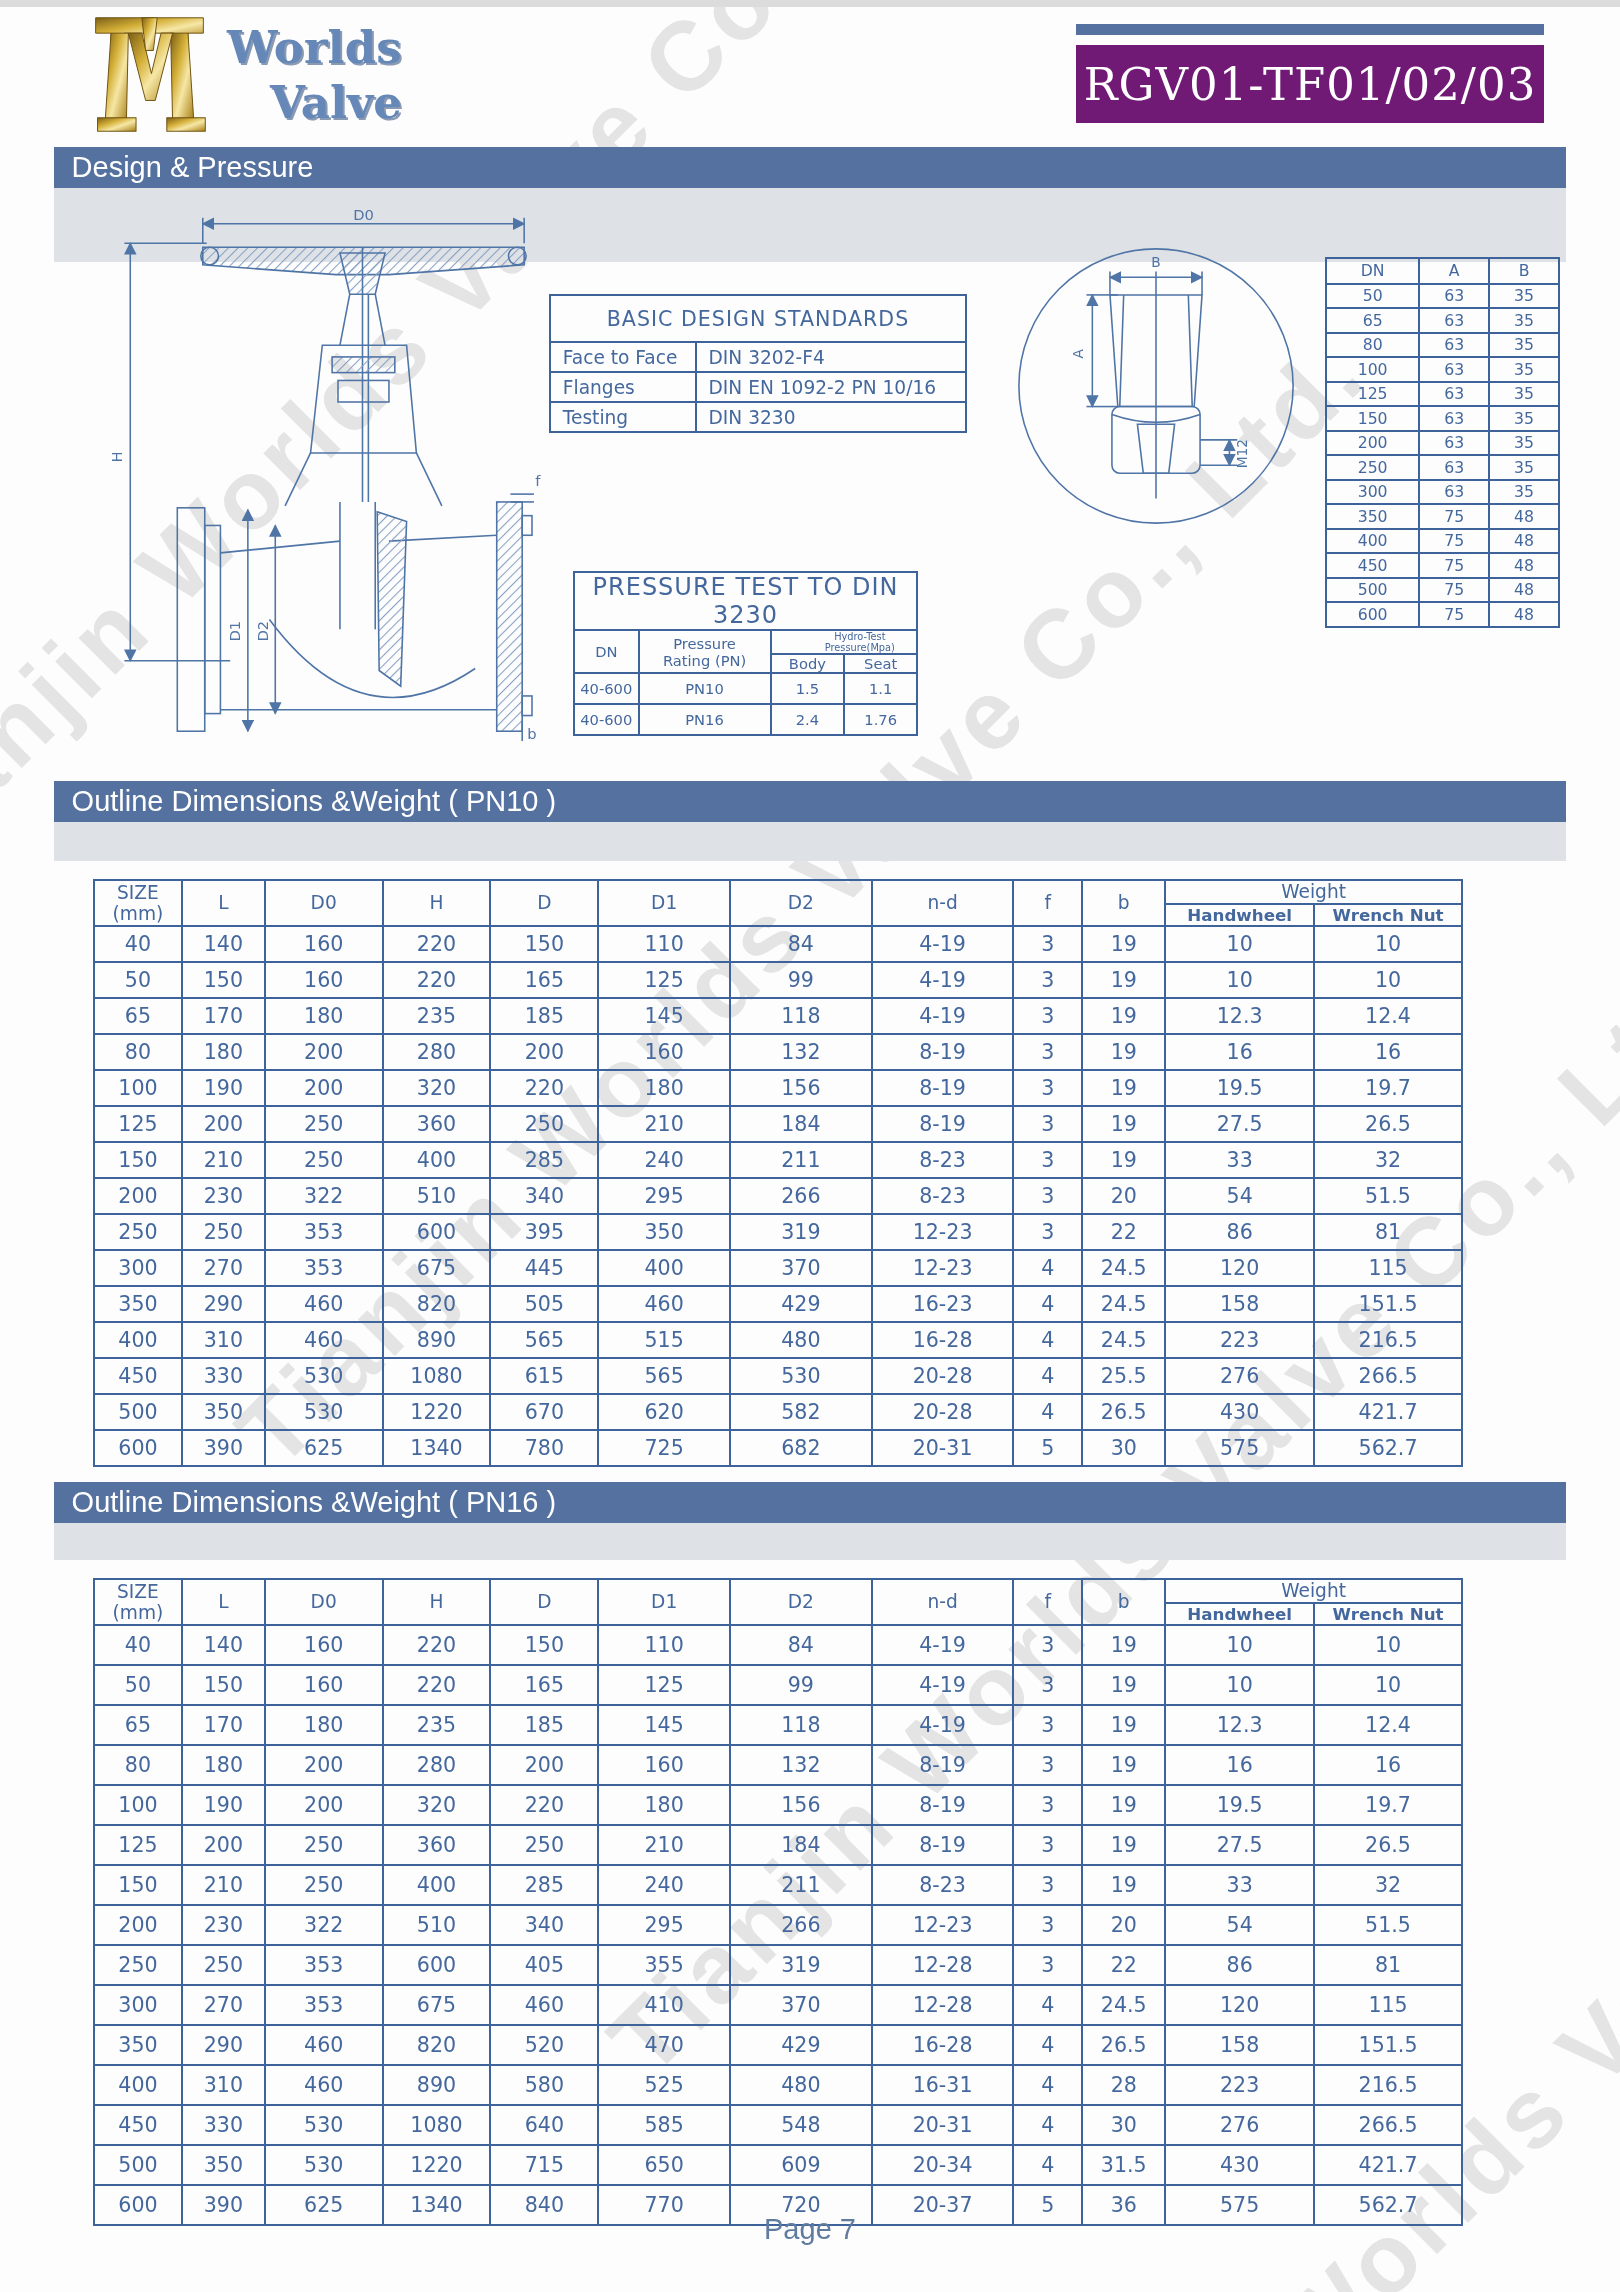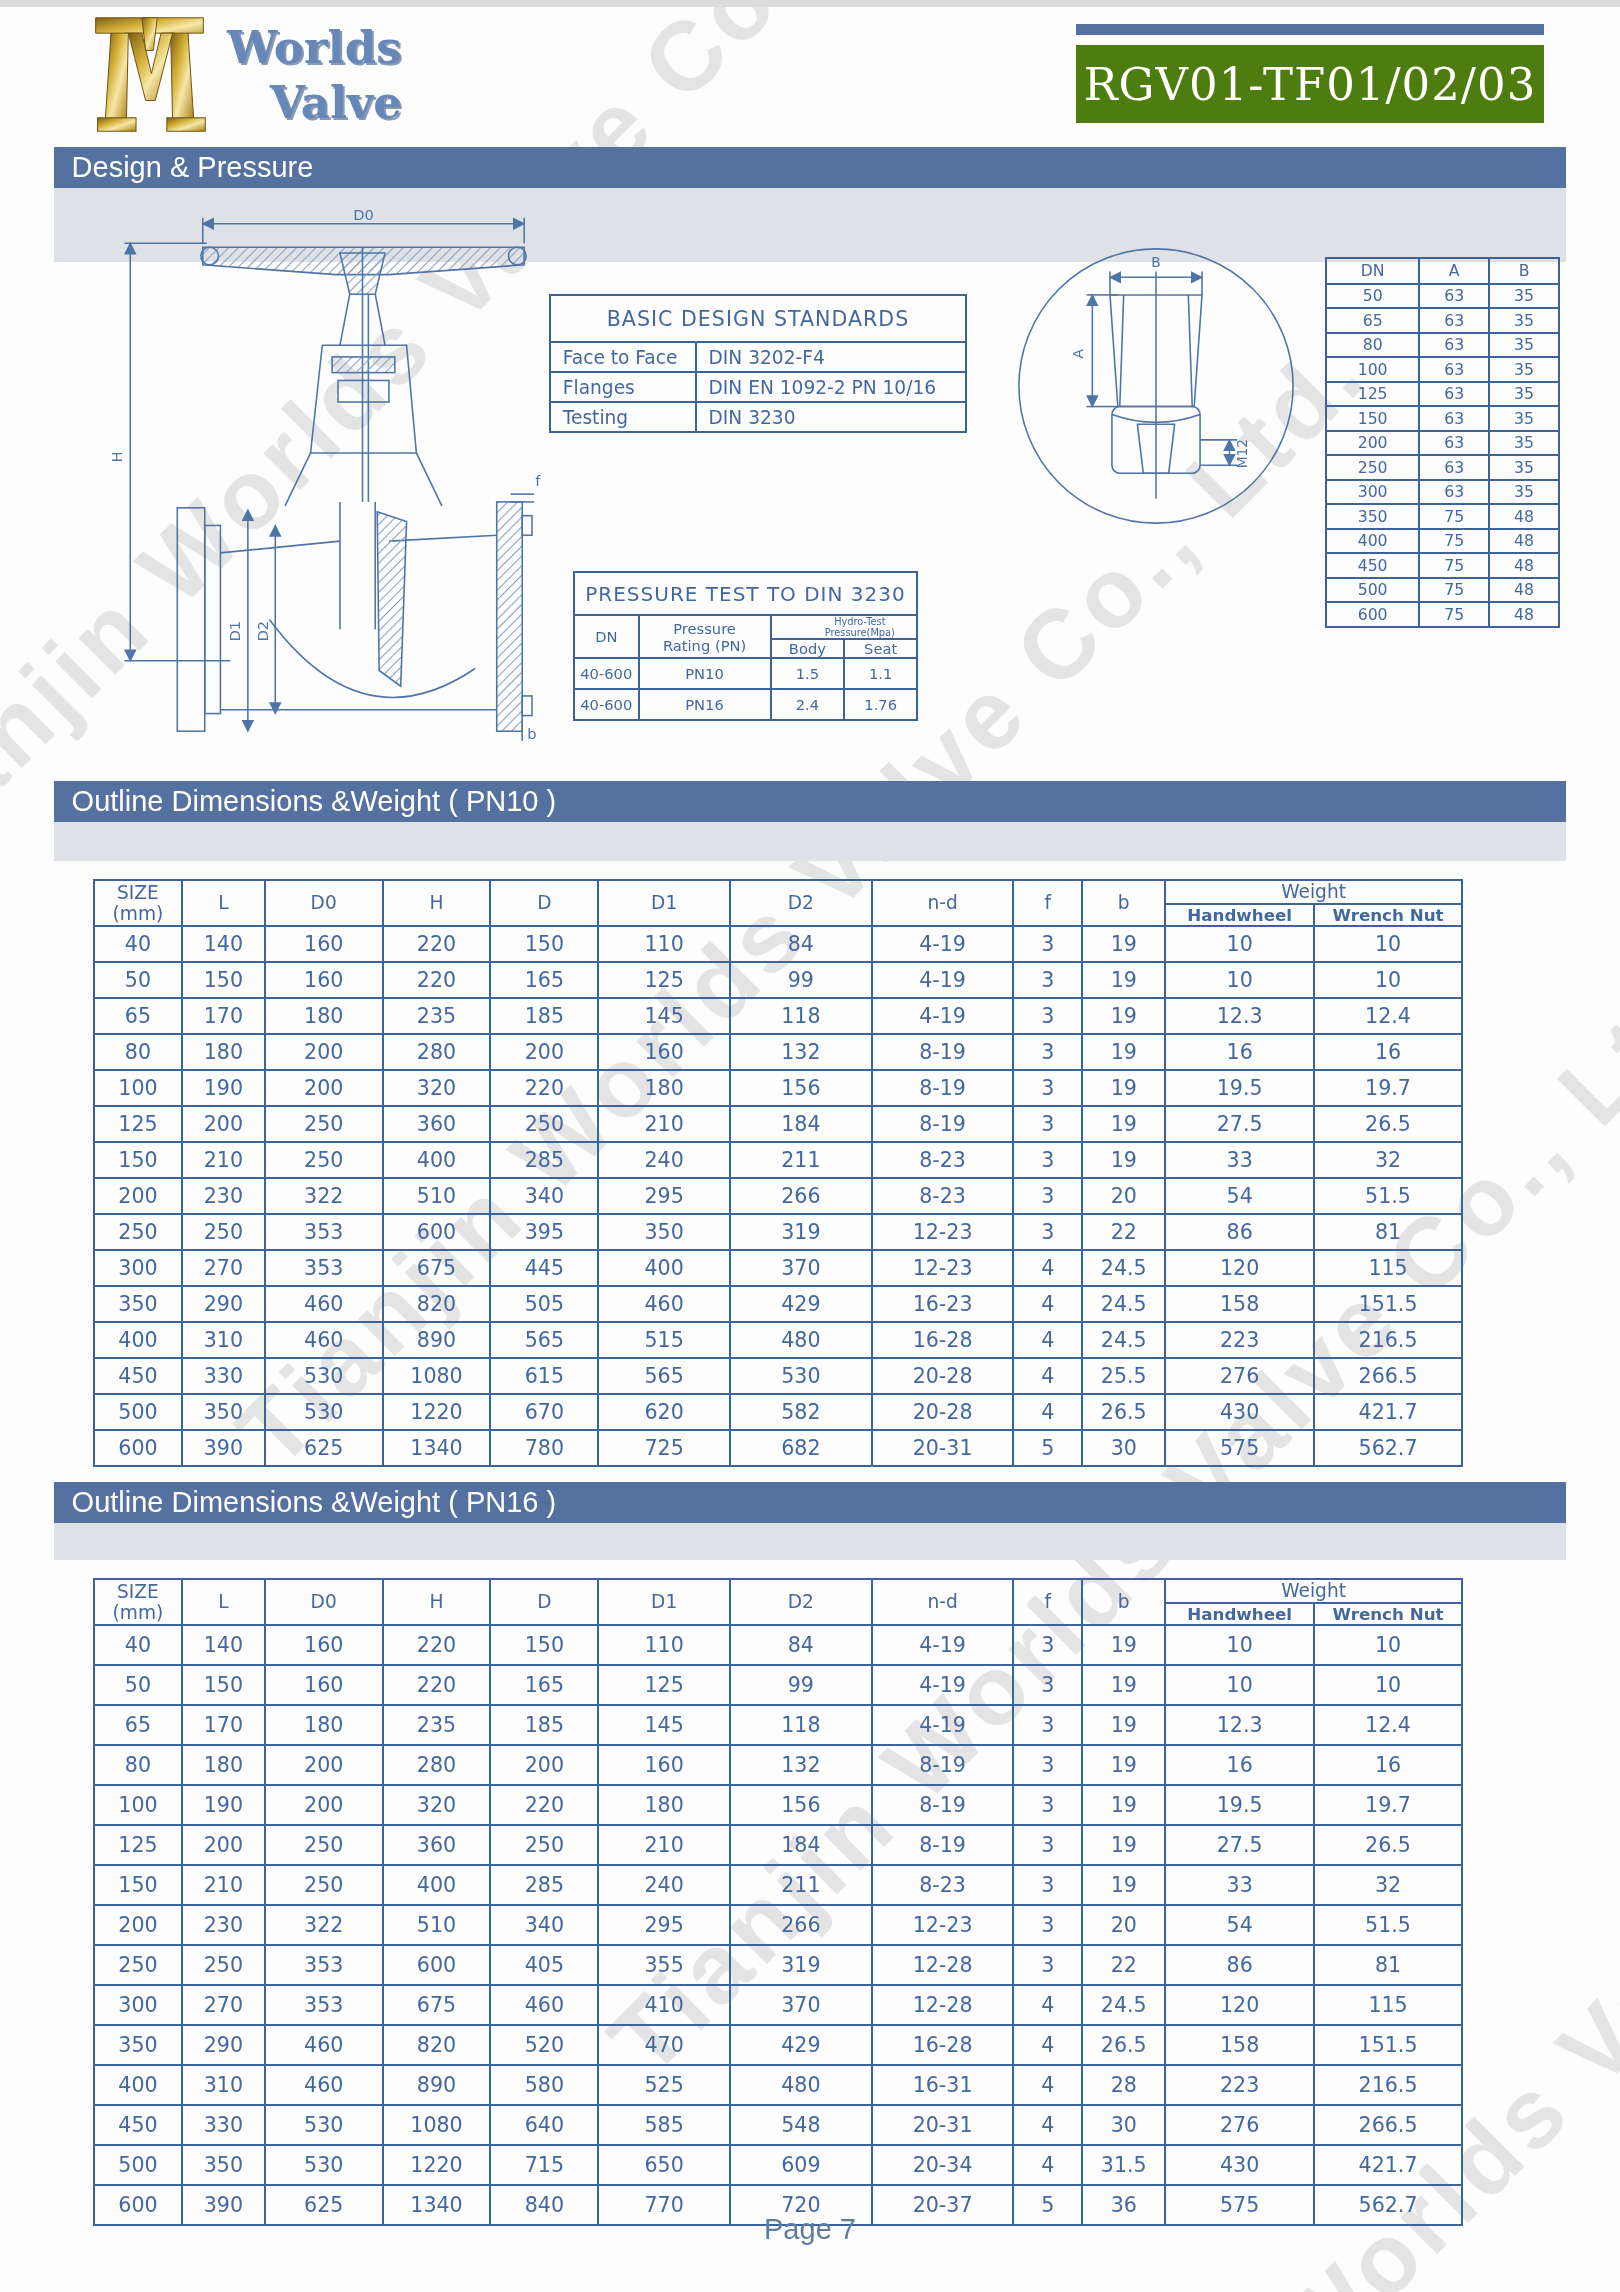--- a/index.html
+++ b/index.html
@@ -16,41 +16,41 @@
 
   .topstrip{left:0;top:0;width:1620px;height:6.9px;background:#dcdcdc;}
 
   
   .logo-box{left:76px;top:11.8px;width:147px;height:125px;}
   .logo-text{left:227px;top:19.6px;font-family:"DejaVu Serif",serif;font-weight:bold;
              font-size:45px;line-height:55px;color:#6588b8;
              text-shadow:2px 2px 0 rgba(43,72,118,.55),-1px -1px 0 rgba(255,255,255,.85);}
   .logo-text .l2{margin-left:43px;display:block;}
   .model-strip{left:1076px;top:23.5px;width:468px;height:11.8px;background:#54719f;}
-  .model-box{left:1076px;top:45px;width:468px;height:78px;background:#4d7c0f;
+  .model-box{left:1076px;top:45px;width:468px;height:78px;background:#701a75;
              color:#ffffff;font-family:"DejaVu Serif",serif;font-size:45px;
              display:flex;align-items:center;justify-content:center;letter-spacing:1px;}
 
   
   .bar{left:54px;width:1512px;height:41px;background:#54719f;color:#ffffff;
        font-size:29px;line-height:41px;padding-left:17.6px;}
   .band{left:54px;width:1512px;background:#dee2e6;}
 
   
   table{border-collapse:collapse;}
   .blue-tbl{border:2.9px solid #3e639b;color:#44689d;}
   .blue-tbl th,.blue-tbl td{border:2px solid #3e639b;text-align:center;
        white-space:pre-line;font-weight:normal;padding:0 3.9px;}
 
   .basic-tbl{width:418px;font-family:"DejaVu Sans",sans-serif;font-size:18.6px;}
   .basic-tbl .title{height:45px;font-size:20.6px;letter-spacing:1px;}
   .basic-tbl td{height:28px;text-align:left;padding-left:11.8px;}
 
   .ptest-tbl{width:345px;font-family:"DejaVu Sans",sans-serif;font-size:14.7px;}
-  .ptest-tbl .title{height:41px;font-size:20px;letter-spacing:1px;text-align:center;}
+  .ptest-tbl .title{height:41px;font-size:24px;letter-spacing:1px;text-align:center;}
   .ptest-tbl .hydro{font-size:9.8px;height:21.6px;padding-left:36px;}
   .ptest-tbl td{height:29px;}
 
   .ab-tbl{width:235px;font-family:"DejaVu Sans",sans-serif;font-size:15.7px;}
   .ab-tbl th{height:23.5px;}
   .ab-tbl td{height:22.5px;}
 
   .dim-tbl{width:1370px;font-family:"DejaVu Sans",sans-serif;font-size:20.6px;margin-top:16px;}
   .dim-tbl thead th{font-size:18.6px;}
   .dim-tbl .wsub{font-weight:bold;font-size:16.7px;}

